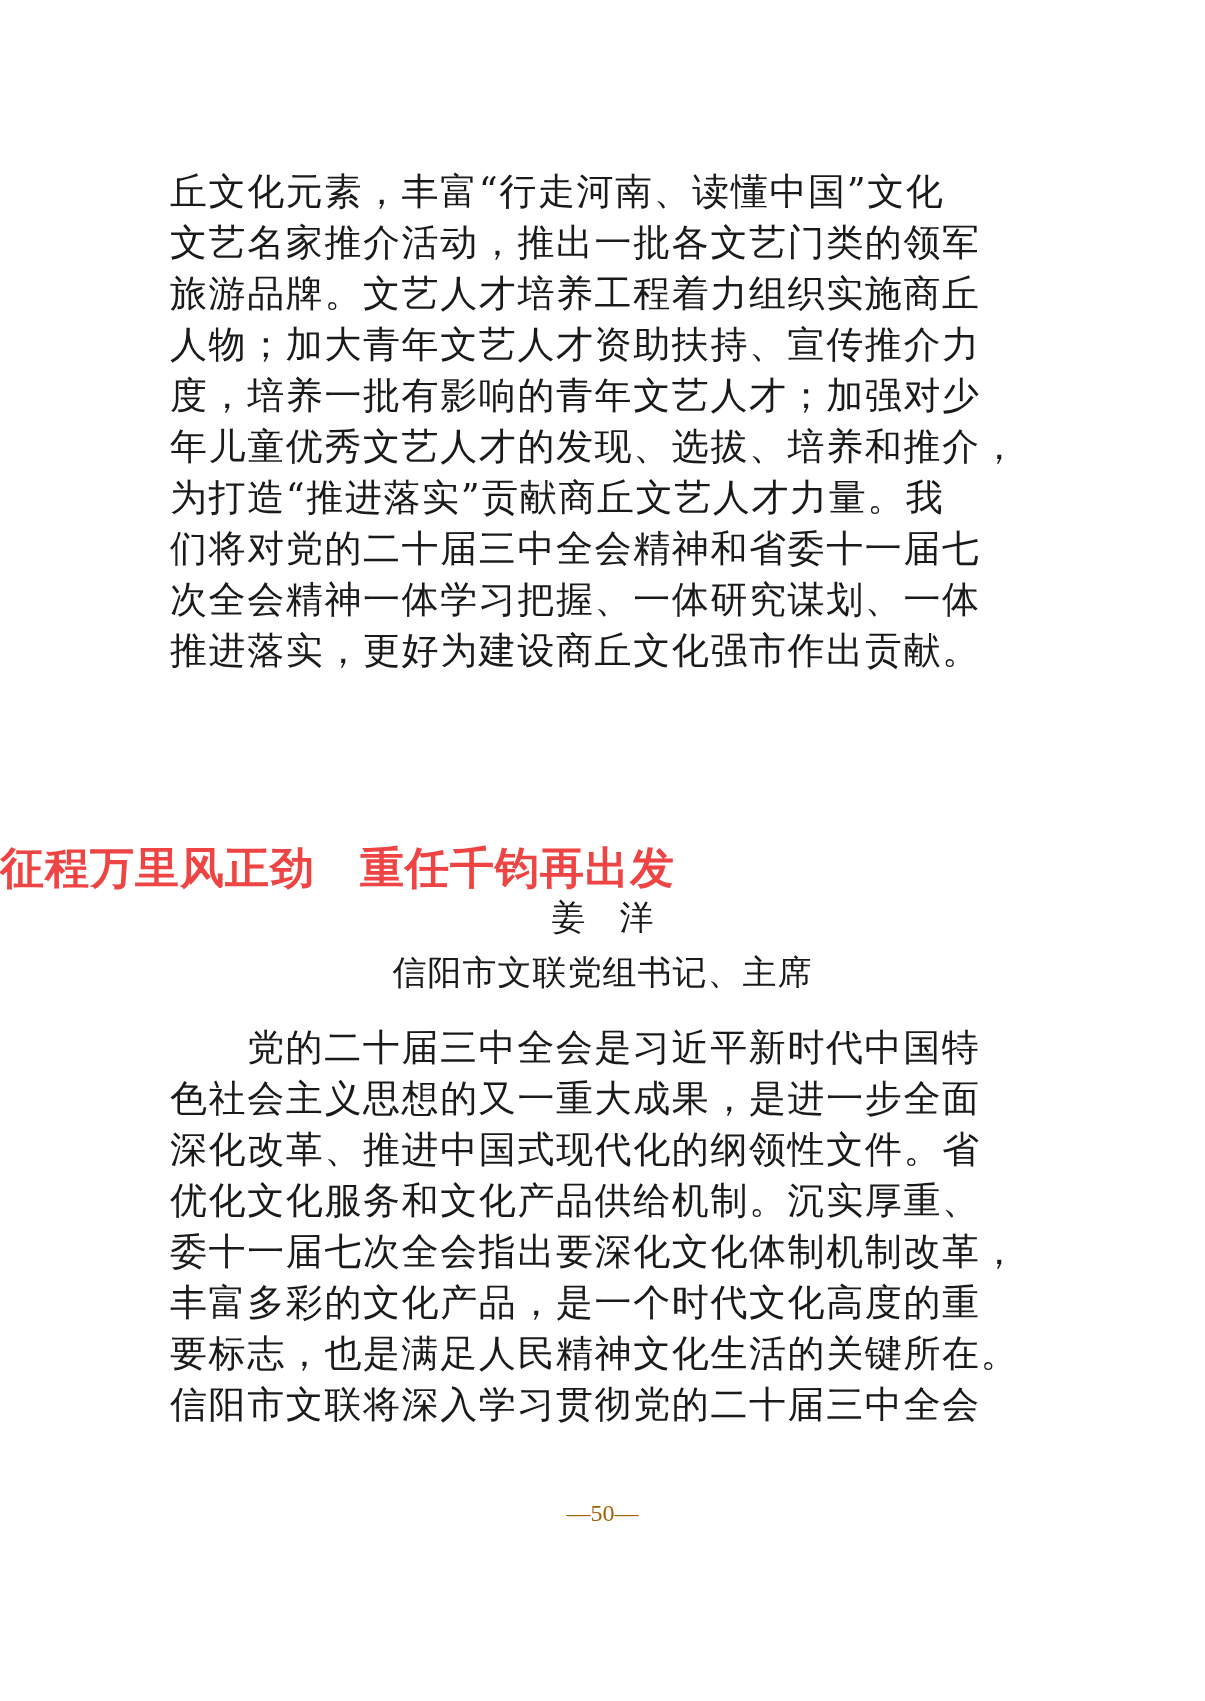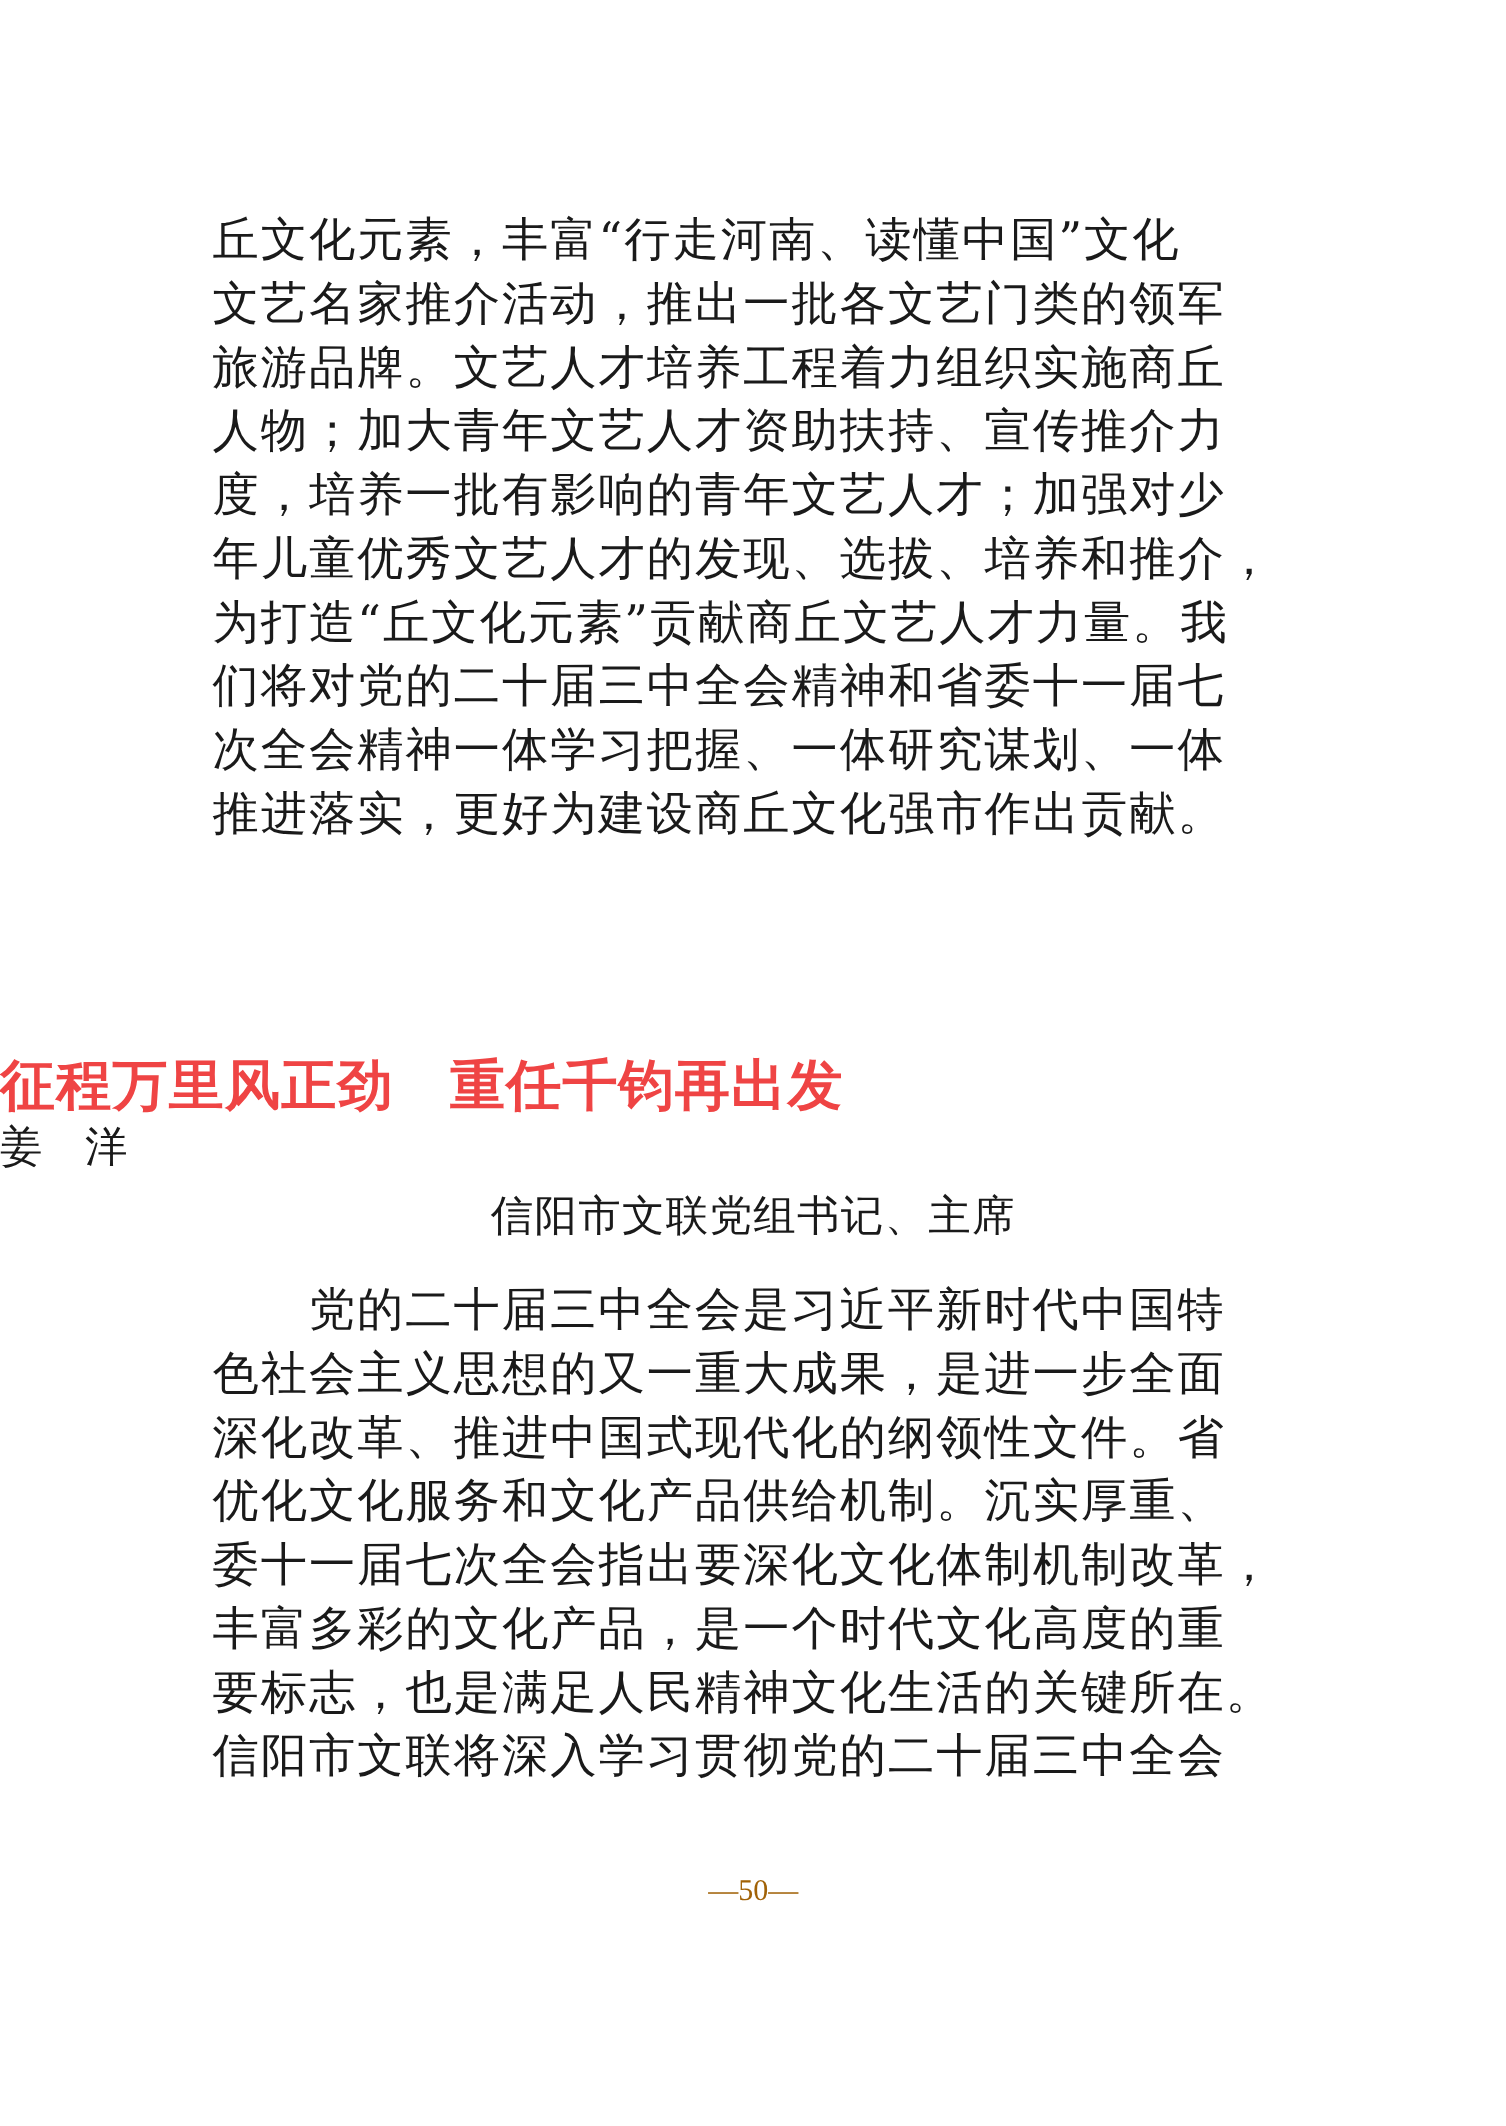--- a/index.html
+++ b/index.html
@@ -51,21 +51,21 @@
       font-size: 44px;
       letter-spacing: 1px;
       color: #ef4444;
       white-space: pre;
     }
     .author {
       position: absolute;
       left: 0;
       width: 1205px;
       top: 895px;
-      text-align: left;
+      text-align: center;
       font-family: "DejaVu Serif", "Liberation Serif", serif;
       font-size: 34px;
       color: #1a1a1a;
       white-space: pre;
     }
     .affiliation {
       position: absolute;
       left: 0;
       width: 1205px;
       top: 950px;
@@ -91,21 +91,21 @@
 
 <div class="page">
 
   <div class="body-block" id="block-top">
     <span class="line">丘文化元素，丰富“行走河南、读懂中国”文化</span>
     <span class="line">文艺名家推介活动，推出一批各文艺门类的领军</span>
     <span class="line">旅游品牌。文艺人才培养工程着力组织实施商丘</span>
     <span class="line">人物；加大青年文艺人才资助扶持、宣传推介力</span>
     <span class="line">度，培养一批有影响的青年文艺人才；加强对少</span>
     <span class="line">年儿童优秀文艺人才的发现、选拔、培养和推介，</span>
-    <span class="line">为打造“丘文化元素”贡献商丘文艺人才力量。我</span>
+    <span class="line">为打造“推进落实”贡献商丘文艺人才力量。我</span>
     <span class="line">们将对党的二十届三中全会精神和省委十一届七</span>
     <span class="line">次全会精神一体学习把握、一体研究谋划、一体</span>
     <span class="line">推进落实，更好为建设商丘文化强市作出贡献。</span>
   </div>
 
   <h1 class="title" style="margin:0;">征程万里风正劲　重任千钧再出发</h1>
   <div class="author">姜　洋</div>
   <div class="affiliation">信阳市文联党组书记、主席</div>
 
   <div class="body-block" id="block-bottom" style="top:1022px;">

